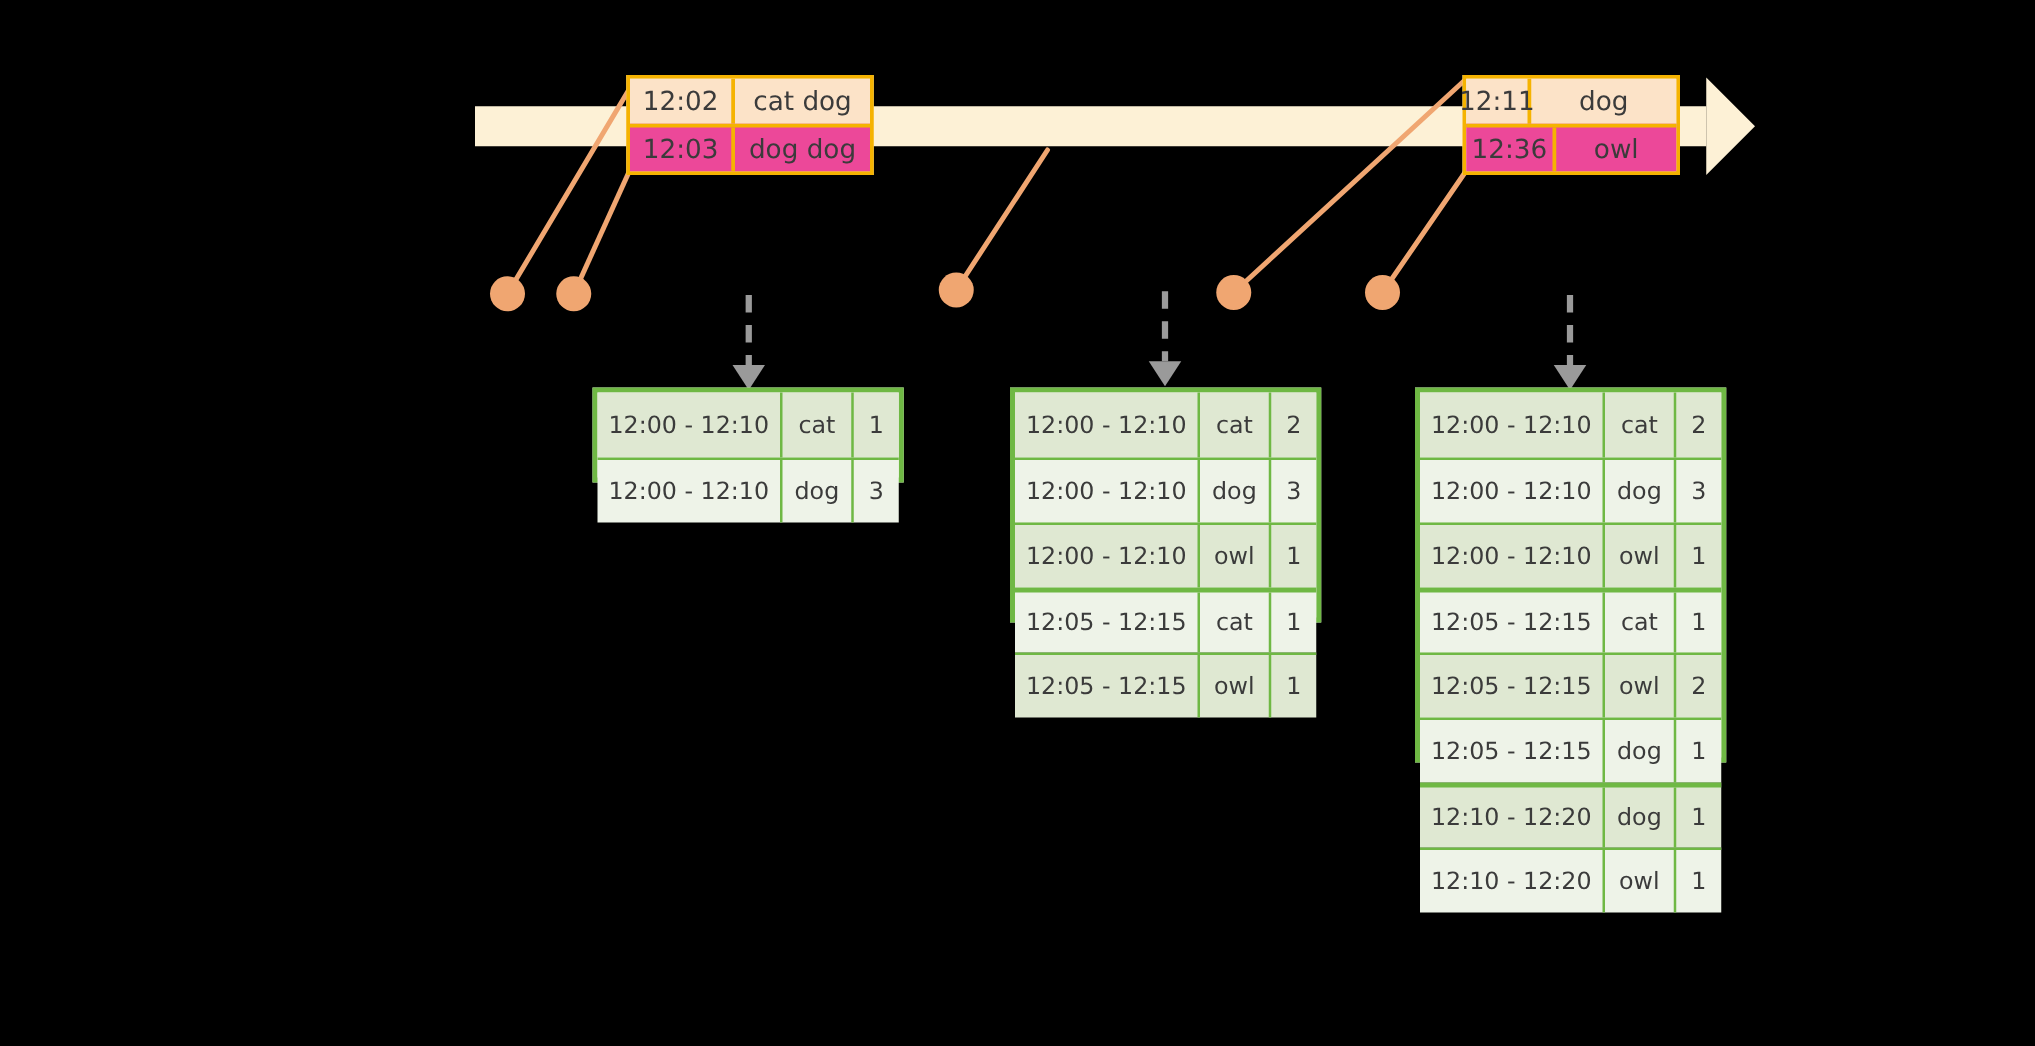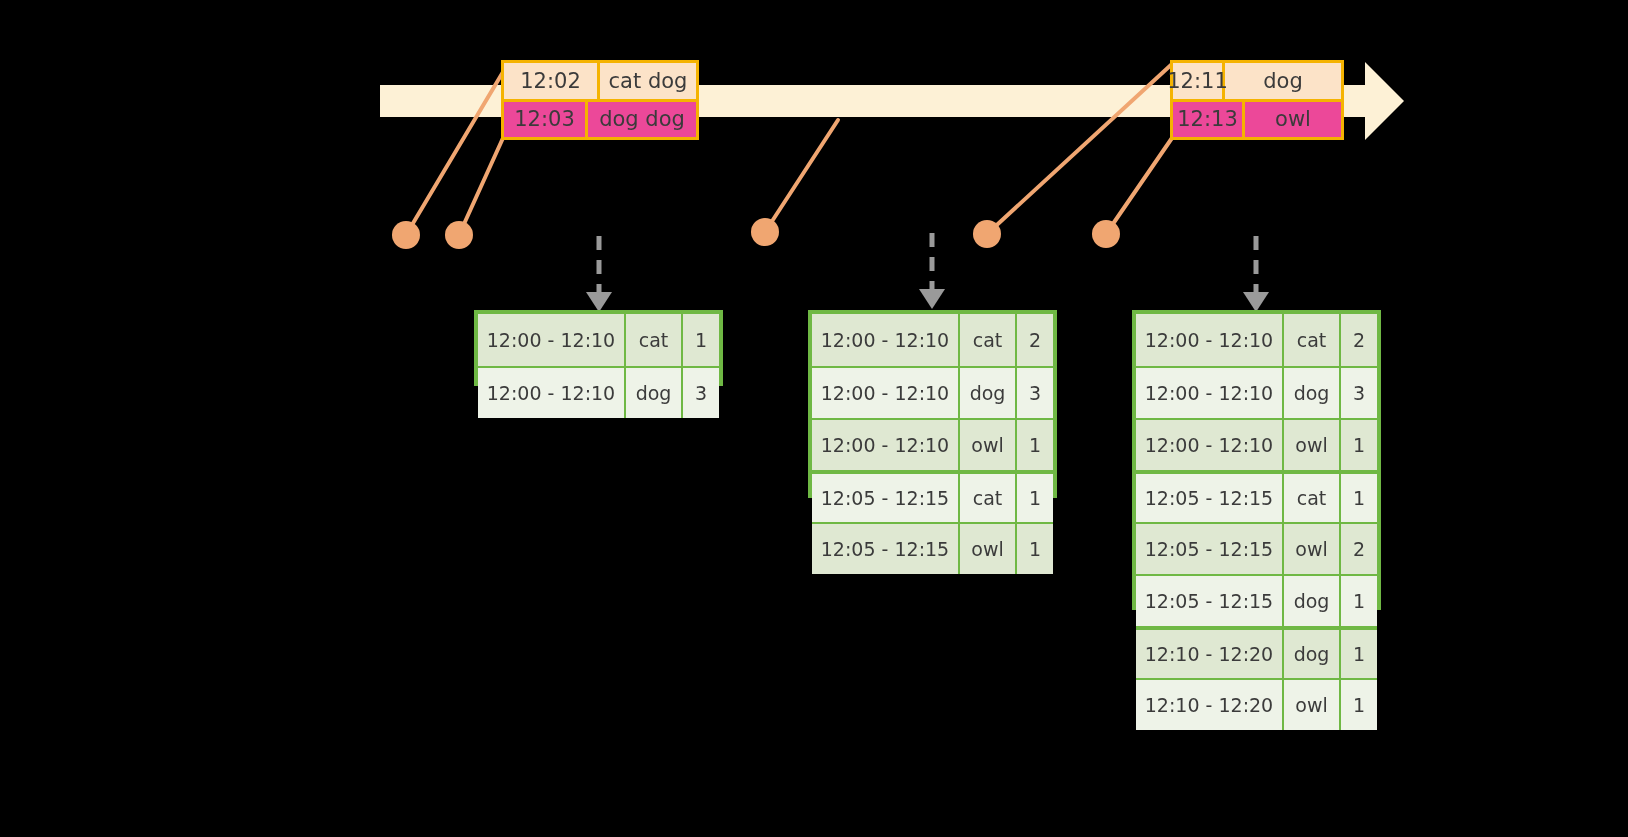--- a/index.html
+++ b/index.html
@@ -151,37 +151,37 @@
     </g>
     <g fill="#9a9a9a">
       <polygon points="586,292 612,292 599,312"></polygon>
       <polygon points="919,289 945,289 932,309"></polygon>
       <polygon points="1243,292 1269,292 1256,312"></polygon>
     </g>
   </svg>
 
   <div class="event-box" style="left:501px; top:60px; width:198px; height:80px;">
     <div class="event-row shade-a">
-      <span class="ev-time" style="width:96px;">12:02</span>
+      <span class="ev-time" style="width:84px;">12:02</span>
       <span class="ev-words">cat dog</span>
     </div>
     <div class="event-row shade-b">
       <span class="ev-time" style="width:84px;">12:03</span>
       <span class="ev-words">dog dog</span>
     </div>
   </div>
 
 
   <div class="event-box" style="left:1170px; top:60px; width:174px; height:80px;">
     <div class="event-row shade-a">
       <span class="ev-time" style="width:52px;">12:11</span>
       <span class="ev-words">dog</span>
     </div>
     <div class="event-row shade-b">
-      <span class="ev-time" style="width:72px;">12:13</span>
+      <span class="ev-time" style="width:72px;">12:36</span>
       <span class="ev-words">owl</span>
     </div>
   </div>
 
   <div class="res-table" style="left:474px; top:310px; width:249px; height:76px;">
     <div class="res-row alt0">
       <span class="c-window" style="width:148px;">12:00 - 12:10</span>
       <span class="c-word" style="width:57px;">cat</span>
       <span class="c-count" style="width:36px;">1</span>
     </div>

